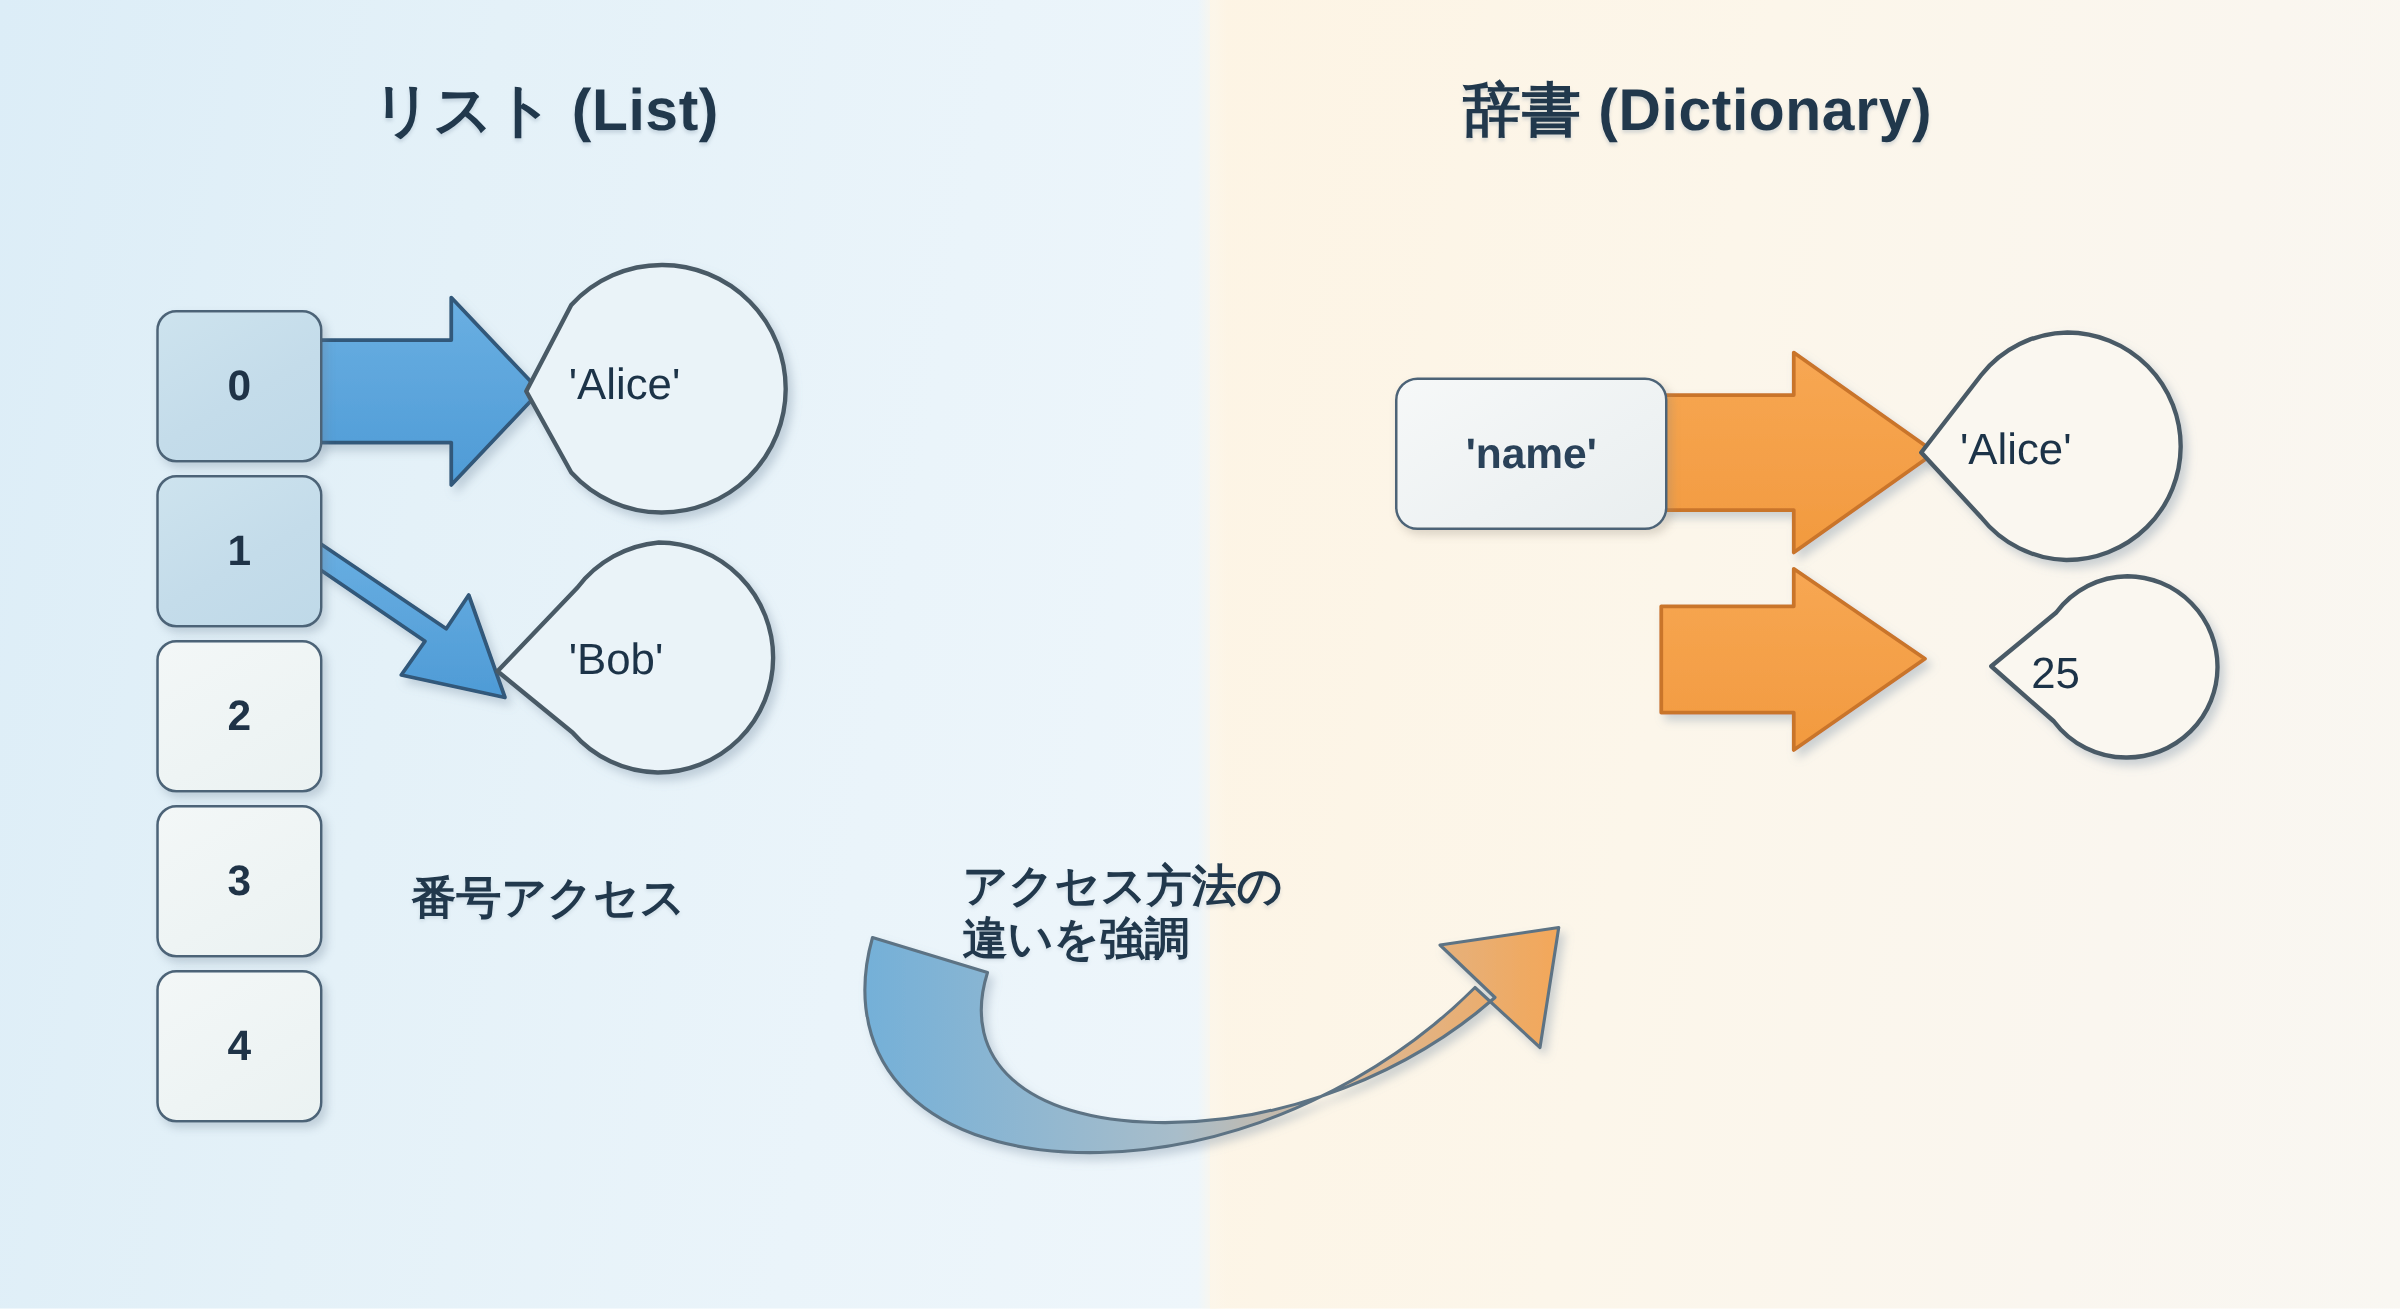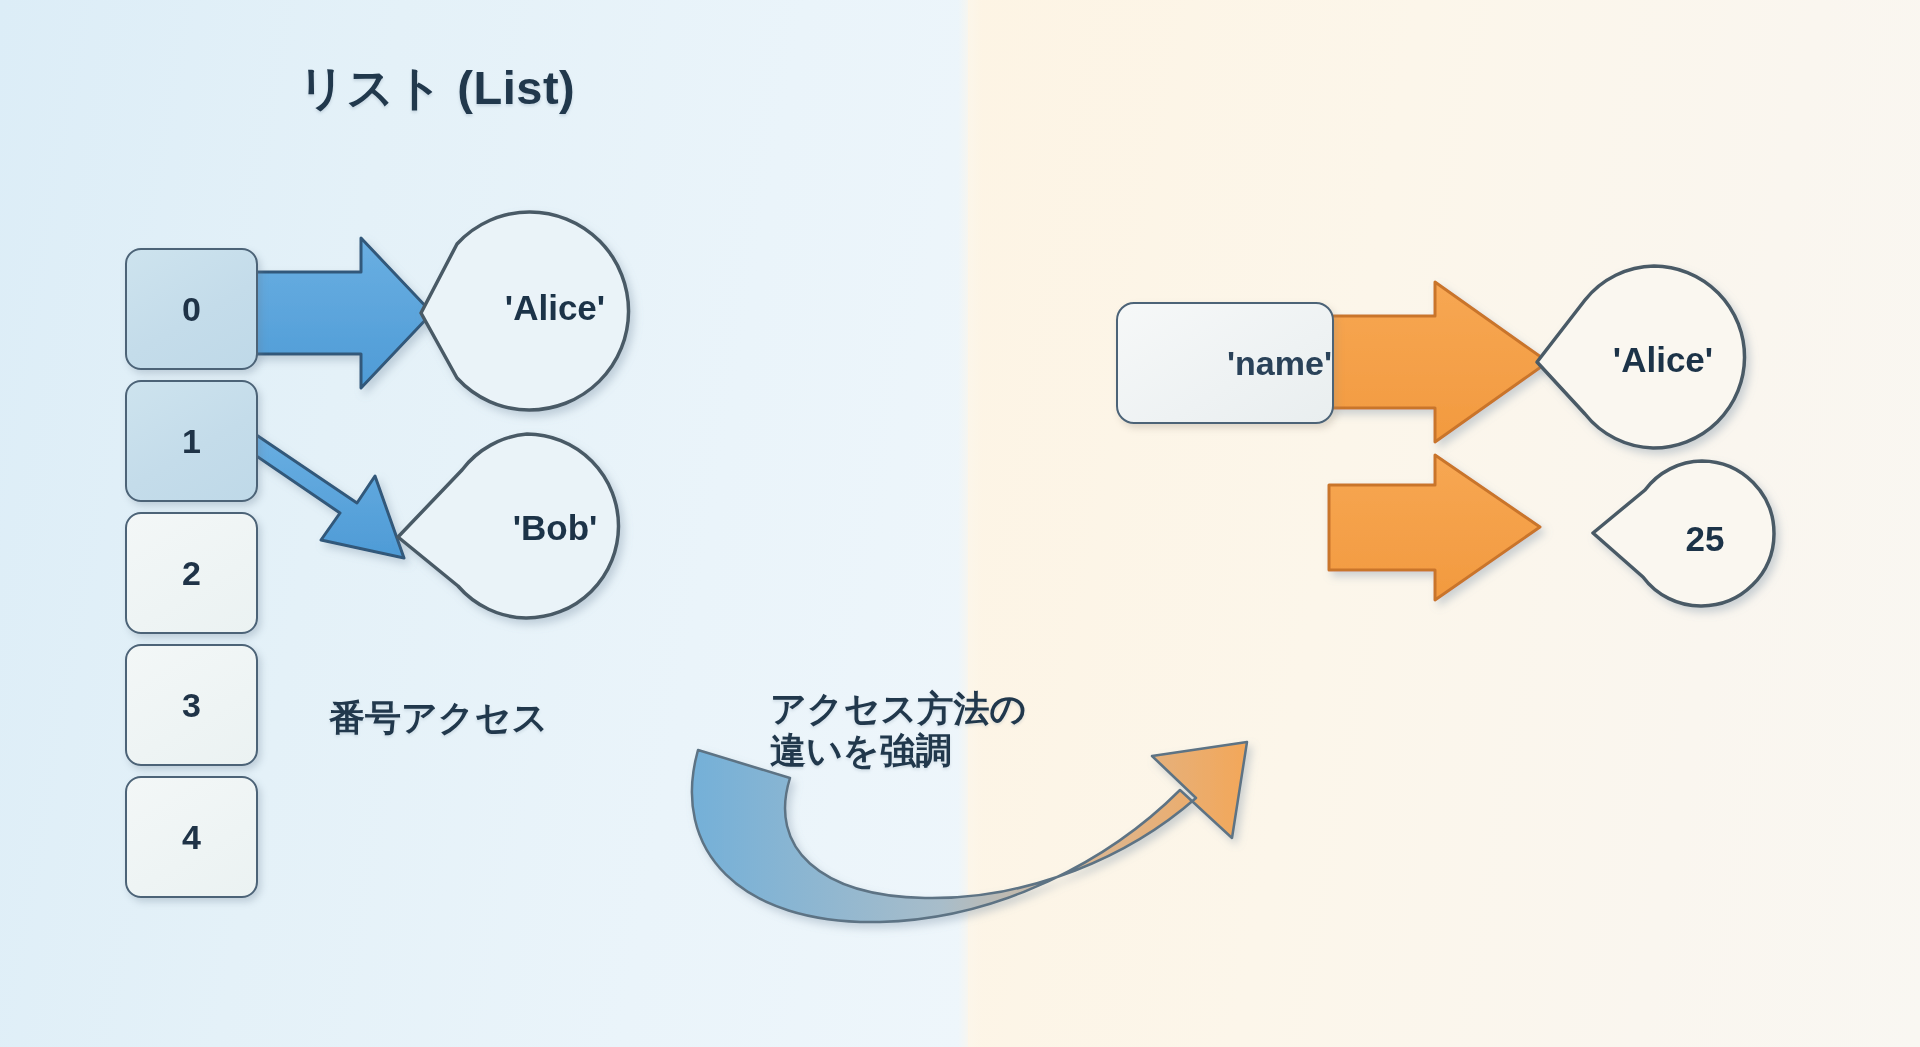--- a/index.html
+++ b/index.html
@@ -35,27 +35,27 @@
     box-shadow:3px 4px 7px rgba(110,130,150,.30);
   }
   .index-box.hl{background:linear-gradient(150deg,#cde3ee 0%,#c4dcea 55%,#bfd9e8 100%);}
   .index-box.plain{background:linear-gradient(150deg,#f3f7f7 0%,#eef4f4 60%,#ebf2f2 100%);}
 
   
   .key-box{
     position:absolute;left:1116px;width:218px;height:122px;
     border:2.5px solid #4c6377;border-radius:18px;box-sizing:border-box;
     background:linear-gradient(150deg,#f6f8f8 0%,#eef2f3 60%,#e9eeef 100%);
-    display:flex;align-items:center;justify-content:flex-end;
+    display:flex;align-items:center;justify-content:center;
     font-size:34px;font-weight:bold;color:#2a4259;
     box-shadow:3px 4px 7px rgba(150,140,125,.30);
   }
   .bubble-text{
-    position:absolute;width:100%;text-align:center;
-    font-size:35px;font-weight:bold;color:#1c3348;
+    position:absolute;width:100%;
+    font-size:35px;font-weight:normal;color:#1c3348;
     pointer-events:none;
   }
 
   
   .caption{
     position:absolute;font-size:36px;font-weight:bold;color:#21384c;
     white-space:nowrap;text-shadow:0 2px 3px rgba(120,140,160,.22);
   }
   #cap-left{left:329px;top:694px;}
   #cap-right{left:1368px;top:699px;}
@@ -70,20 +70,21 @@
 </head>
 <body>
 
 <div id="stage">
 
   <div class="panel" id="panel-left"></div>
   <div class="panel" id="panel-right"></div>
   <div class="panel" id="panel-seam"></div>
 
   <div class="col-title" id="title-list">リスト (List)</div>
+  <div class="col-title" id="title-dict">辞書 (Dictionary)</div>
 
   <svg class="layer" id="left-arrows" viewBox="0 0 1920 1047">
     <defs>
       <filter id="sh" x="-30%" y="-30%" width="180%" height="180%">
         <feDropShadow dx="4" dy="5" stdDeviation="4" flood-color="#7d93a6" flood-opacity="0.38"></feDropShadow>
       </filter>
       <linearGradient id="blueGrad" x1="0" y1="0" x2="0" y2="1">
         <stop offset="0%" stop-color="#6aafe2"></stop>
         <stop offset="100%" stop-color="#4e9bd6"></stop>
       </linearGradient>

